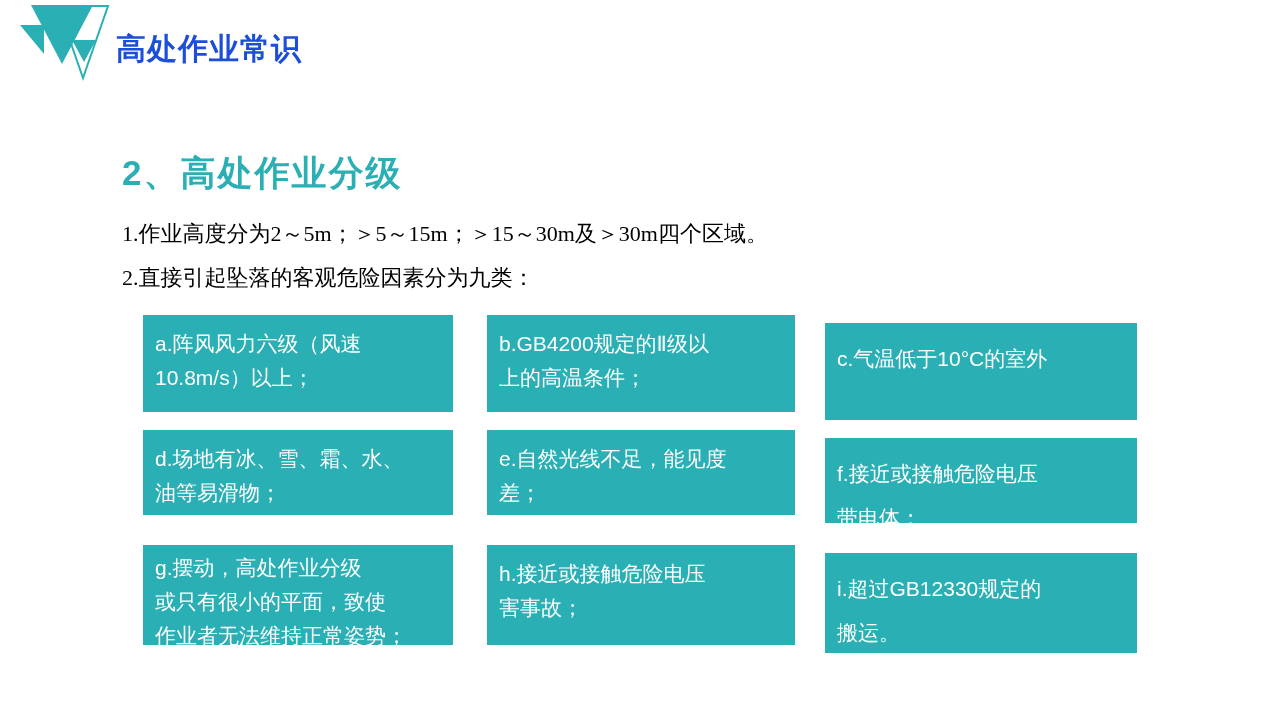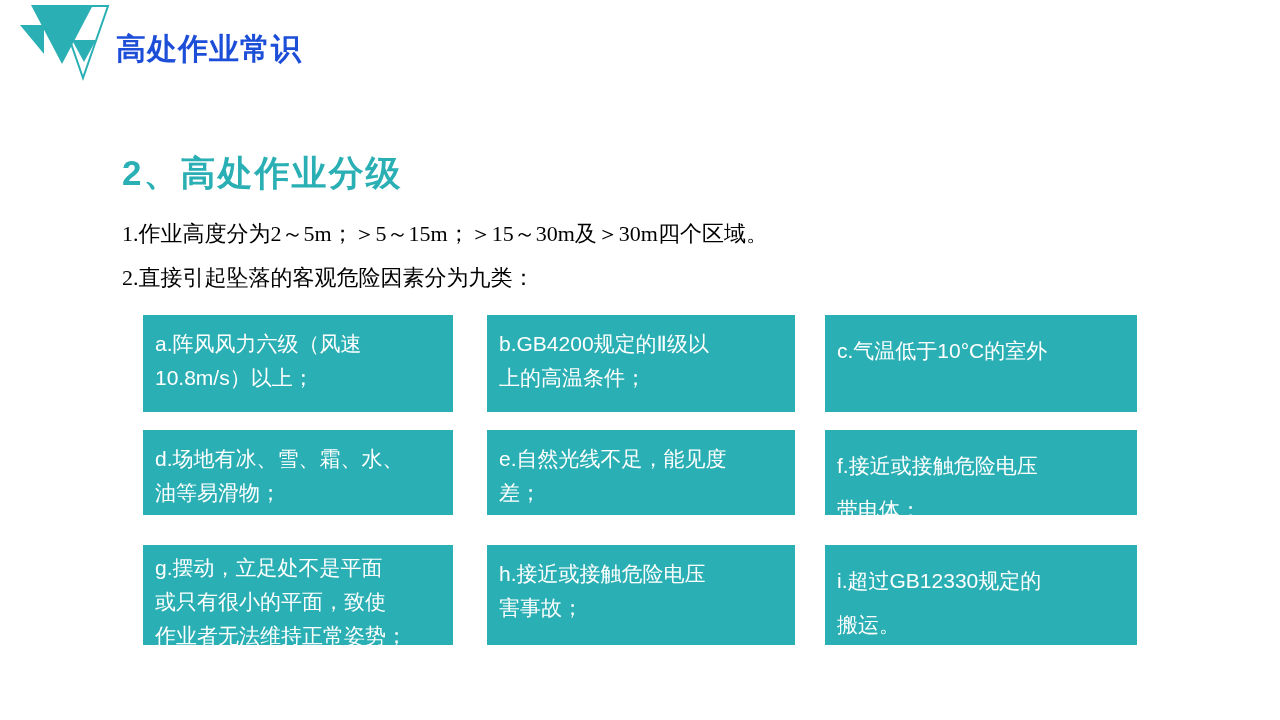--- a/index.html
+++ b/index.html
@@ -76,21 +76,21 @@
   .col-1 { left:0px;   width:310px; }
   .col-2 { left:344px; width:308px; }
   .col-3 { left:682px; width:312px; }
   
   .row-1 { top:0px;   height:97px; }
   .row-2 { top:115px; height:85px; }
   .row-3 { top:230px; height:100px; }
 
   
   .lh-tight .ln { line-height:34px; }
-  .lh-loose  { padding-top:14px; }
+  .lh-loose  { padding-top:14px;margin-top:8px; }
   .lh-loose .ln { line-height:44px; }
   .lh-three .ln { line-height:34px; }
   .lh-three { padding-top:6px; }
 </style>
 </head>
 <body>
 
 <div id="header">
 
   <span id="logo">
@@ -139,21 +139,21 @@
     <span class="ln">e.自然光线不足，能见度</span>
     <span class="ln">差；</span>
   </div>
 
   <div class="hazard-box col-3 row-2 lh-loose">
     <span class="ln">f.接近或接触危险电压</span>
     <span class="ln">带电体；</span>
   </div>
 
   <div class="hazard-box col-1 row-3 lh-three">
-    <span class="ln">g.摆动，立足处不是平面</span>
+    <span class="ln">g.摆动，高处作业分级</span>
     <span class="ln">或只有很小的平面，致使</span>
     <span class="ln">作业者无法维持正常姿势；</span>
   </div>
 
   <div class="hazard-box col-2 row-3 lh-tight">
     <span class="ln">h.接近或接触危险电压</span>
     <span class="ln">害事故；</span>
   </div>
 
   <div class="hazard-box col-3 row-3 lh-loose">

